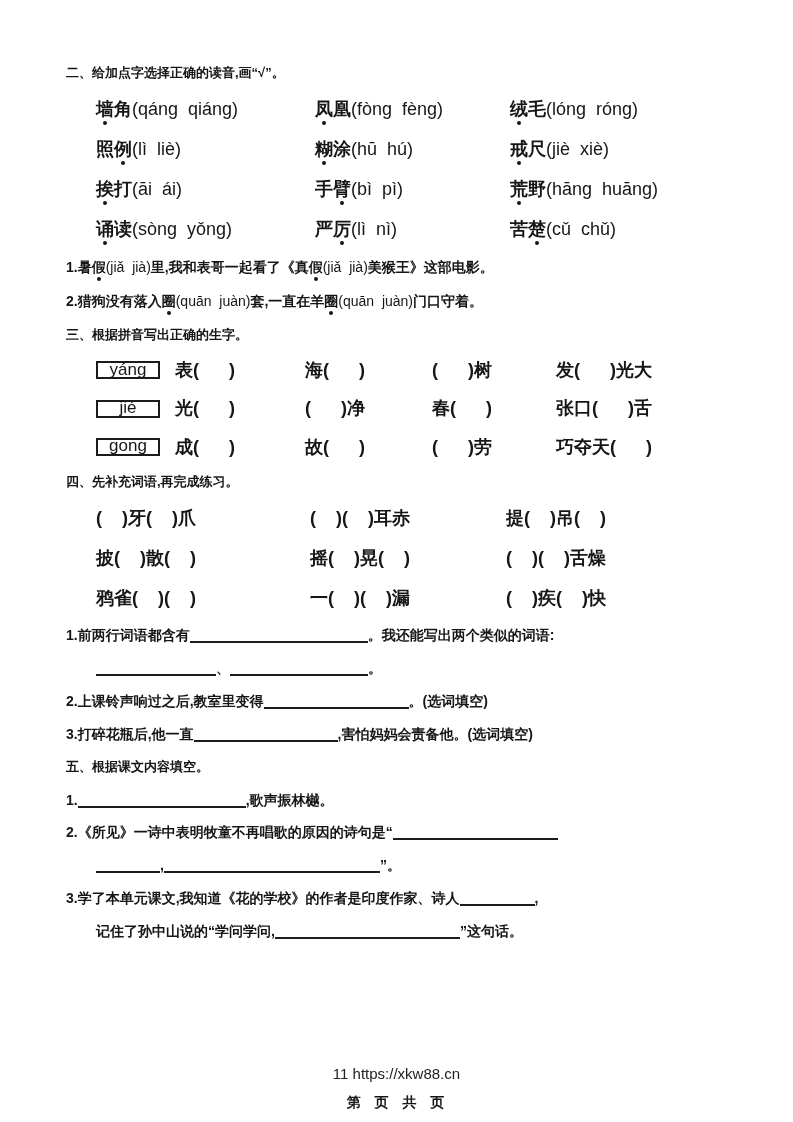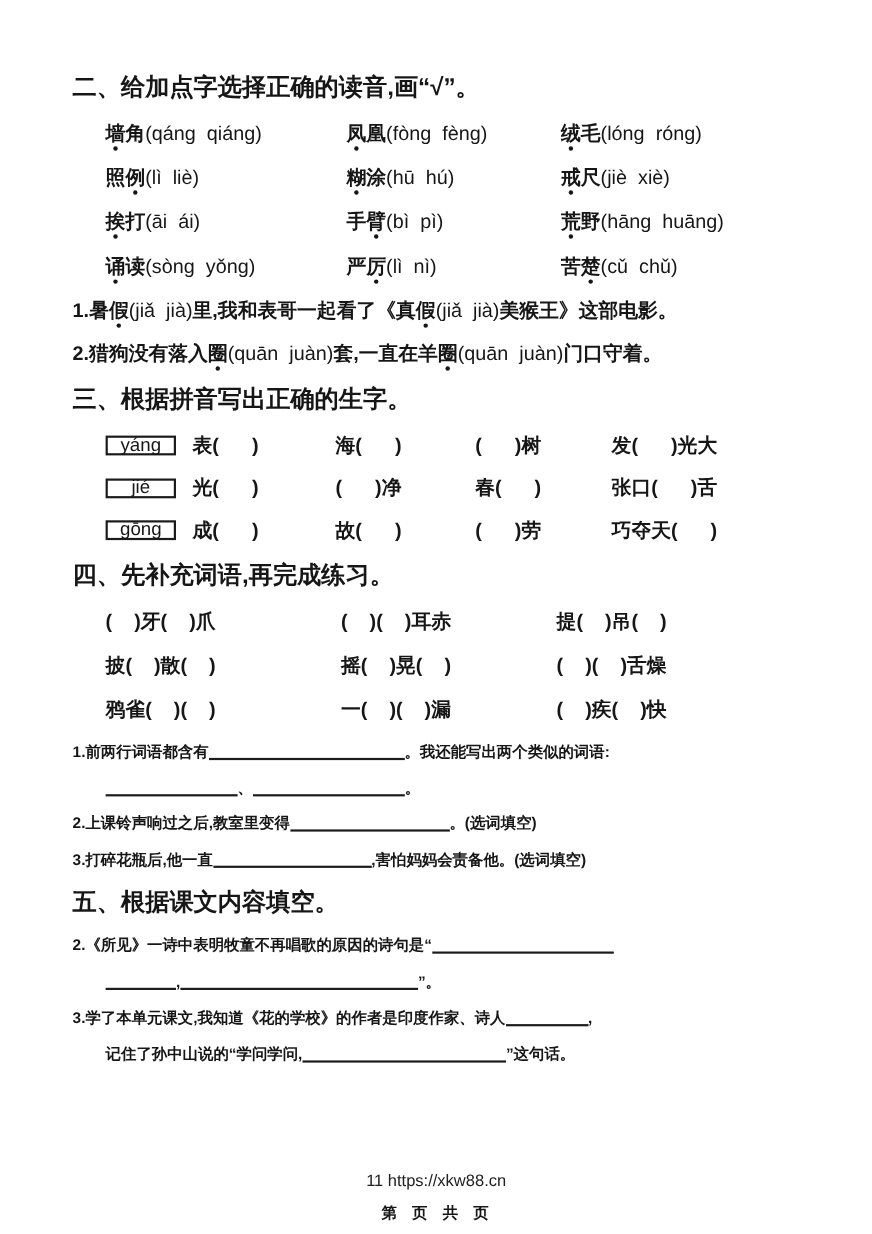--- a/index.html
+++ b/index.html
@@ -5,32 +5,32 @@
   * { margin:0; padding:0; box-sizing:border-box; }
   html,body { width:793px; height:1122px; }
   body {
     background:#ffffff; color:#161616; overflow:hidden; position:relative;
     font-family:"Liberation Sans","DejaVu Sans",sans-serif;
     line-height:1.35;
   }
   .page { padding:64px 56px 0 66px; }
   .seg,.t,.py,.pitem,.witem,.pybox,.footer-page { white-space:pre-wrap; }
 
-  .sec-title { font-size:22px; font-weight:700; margin-bottom:15px; }
+  .sec-title { font-size:13px; font-weight:700; margin-bottom:15px; }
   .sec-title.mt { margin-top:9px; }
 
   
   .wrow { display:flex; padding-left:30px; margin-bottom:16px; font-size:18px; font-weight:600; }
   .wrow .c1 { width:219px; } .wrow .c2 { width:195px; }
   .py { font-weight:400; }
   .num { font-weight:700; }
   .dot { position:relative; }
   .dot::after { content:""; position:absolute; left:50%; margin-left:-2px; bottom:-6px;
                 width:4px; height:4px; border-radius:50%; background:#161616; }
-  .sent { font-size:18px; font-weight:600; margin:2px 0 15px; }
+  .sent { font-size:14px; font-weight:600; margin:2px 0 15px; }
 
   
   .prow { display:flex; align-items:center; padding-left:30px; margin-bottom:14px; font-size:18px; font-weight:600; }
   .pybox { display:inline-flex; align-items:center; justify-content:center; min-width:64px; height:18px;
            border:2px solid #1b1b1b; font-weight:400; font-size:17px; margin-right:15px; padding:0 6px; }
   .pitem.i1 { width:130px; } .pitem.i2 { width:127px; } .pitem.i3 { width:124px; }
 
   
   .frow { display:flex; padding-left:30px; margin-bottom:16px; font-size:18px; font-weight:600; }
   .frow .c1 { width:214px; } .frow .c2 { width:196px; }
@@ -118,20 +118,21 @@
     <span class="pitem c3">(    )疾(    )快</span>
   </div>
 
   <p class="q"><span class="t">1.前两行词语都含有</span><span class="blank" style="width:178px"></span><span class="t">。我还能写出两个类似的词语:</span></p>
   <p class="q cont"><span class="blank" style="width:120px"></span><span class="t">、</span><span class="blank" style="width:138px"></span><span class="t">。</span></p>
   <p class="q"><span class="t">2.上课铃声响过之后,教室里变得</span><span class="blank" style="width:145px"></span><span class="t">。(选词填空)</span></p>
   <p class="q"><span class="t">3.打碎花瓶后,他一直</span><span class="blank" style="width:144px"></span><span class="t">,害怕妈妈会责备他。(选词填空)</span></p>
 
   <h2 class="sec-title mt">五、根据课文内容填空。</h2>
 
+  <p class="q"><span class="t">1.</span><span class="blank" style="width:168px"></span><span class="t">,歌声振林樾。</span></p>
   <p class="q"><span class="t">2.《所见》一诗中表明牧童不再唱歌的原因的诗句是“</span><span class="blank" style="width:165px"></span></p>
   <p class="q cont"><span class="blank" style="width:64px"></span><span class="t">,</span><span class="blank" style="width:216px"></span><span class="t">”。</span></p>
   <p class="q"><span class="t">3.学了本单元课文,我知道《花的学校》的作者是印度作家、诗人</span><span class="blank" style="width:75px"></span><span class="t">,</span></p>
   <p class="q cont"><span class="t">记住了孙中山说的“学问学问,</span><span class="blank" style="width:185px"></span><span class="t">”这句话。</span></p>
 
 </div>
 
 <div class="footer-url">11 https://xkw88.cn</div>
 <div class="footer-page">第  页  共  页</div>
 

